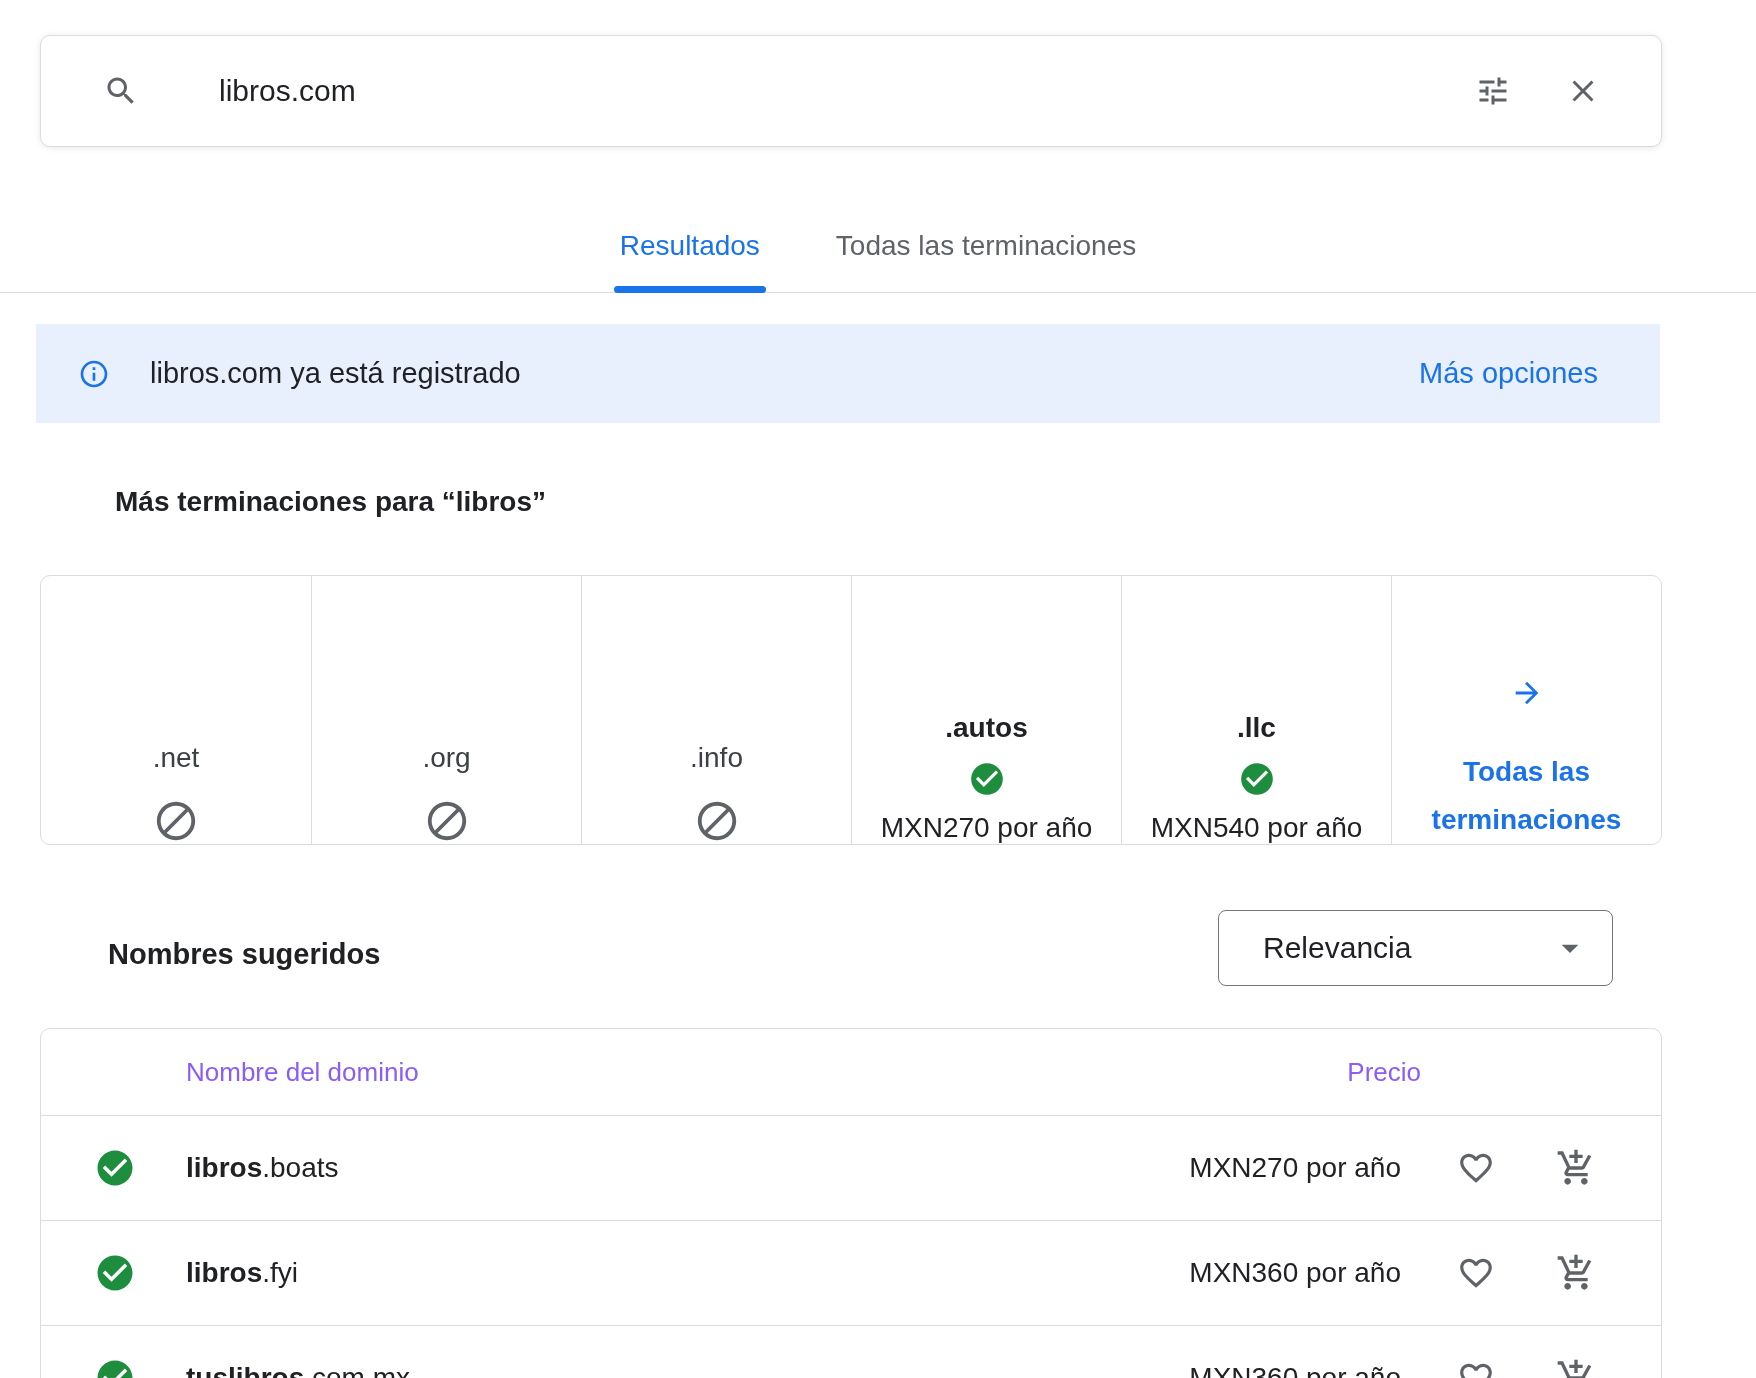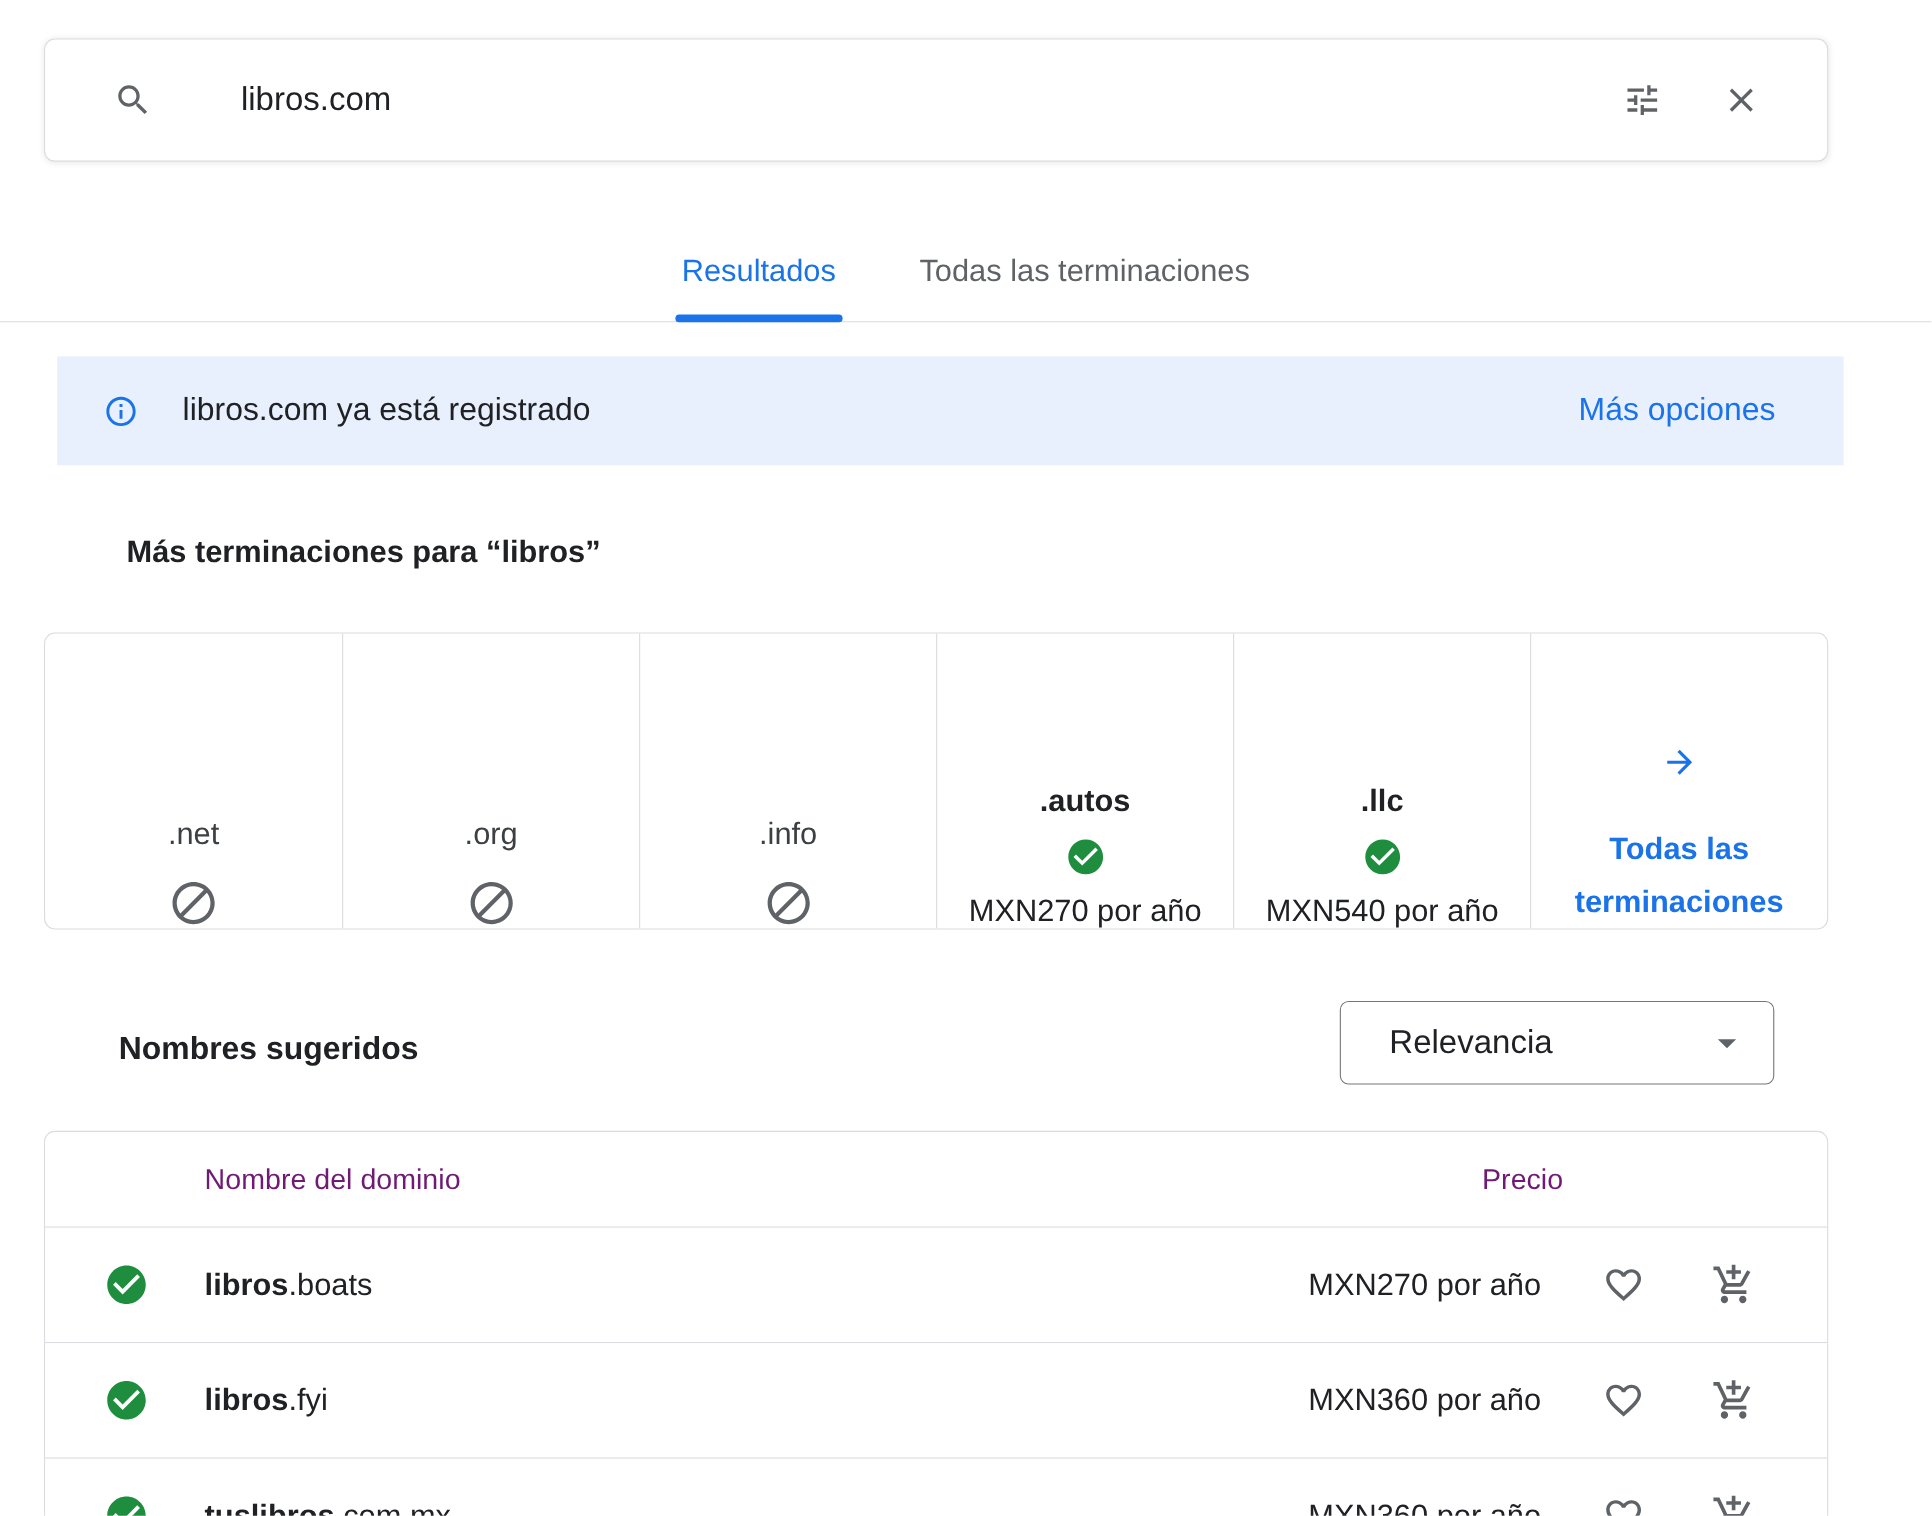--- a/index.html
+++ b/index.html
@@ -29,21 +29,21 @@
     position:relative; display:flex; align-items:center; padding:0 4px;
     font-size:28px; font-weight:500; color:#5f6368; cursor:pointer;
   }
   .tab.active { color:#1a73e8; }
   .tab-underline {
     position:absolute; left:-2px; right:-2px; bottom:-1px; height:7px;
     background:#1a73e8; border-radius:4px;
   }
   
   .banner {
-    position:absolute; left:52px; top:324px; width:1624px; height:99px;
+    position:absolute; left:36px; top:324px; width:1624px; height:99px;
     background:#e8f0fe; display:flex; align-items:center; padding:0 62px 0 42px;
   }
   .banner .msg { margin-left:40px; font-size:29px; color:#202124; flex:1; }
   .banner .action { font-size:29px; font-weight:500; color:#1a73e8; cursor:pointer; }
   
   .endings-heading {
     position:absolute; left:115px; top:486px;
     font-size:28px; font-weight:700; color:#202124;
   }
   .endings-grid {
@@ -76,21 +76,21 @@
     display:flex; align-items:center; padding:0 22px 0 44px; cursor:pointer;
   }
   .sort-select .sort-value { flex:1; font-size:30px; color:#202124; }
   
   .domains-table {
     position:absolute; left:40px; top:1028px; width:1622px; height:380px;
     background:#fff; border:1px solid #dadce0; border-radius:10px 10px 0 0;
   }
   .thead {
     display:flex; align-items:center; height:87px; border-bottom:1px solid #dadce0;
-    font-size:26px; color:#701a75;
+    font-size:26px; color:#8b5cf6;
   }
   .thead .h-domain { margin-left:145px; }
   .thead .h-price { margin-left:auto; margin-right:240px; }
   .trow {
     display:flex; align-items:center; height:105px; border-bottom:1px solid #dadce0;
     cursor:pointer;
   }
   .cell-check { width:95px; padding-left:53px; display:flex; align-items:center; }
   .cell-domain { flex:1; margin-left:50px; font-size:28px; color:#202124; }
   .cell-domain .kw { font-weight:700; }

